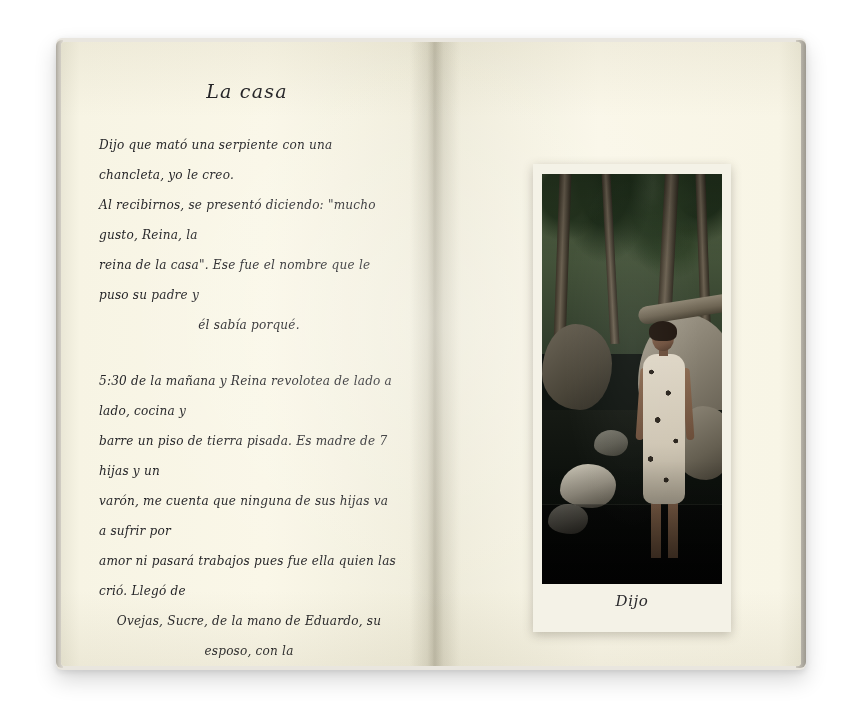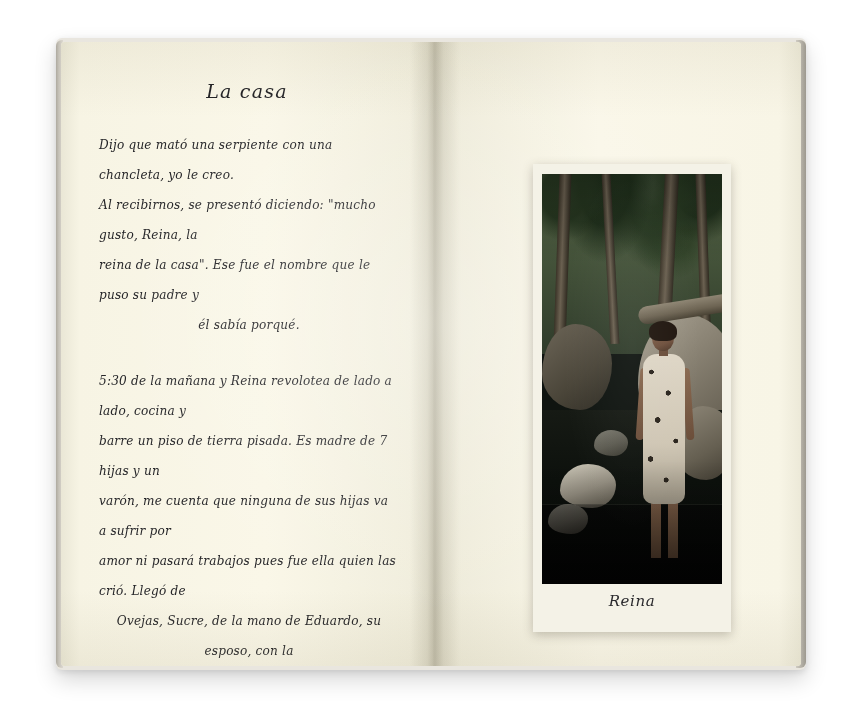--- a/index.html
+++ b/index.html
@@ -358,18 +358,18 @@
               <div class="fig-leg r"></div>
               <div class="fig-dress"></div>
               <div class="fig-neck"></div>
               <div class="fig-head"></div>
               <div class="fig-hair"></div>
             </div>
 
             <div class="photo-grade"></div>
           </div>
         </div>
-        <div class="photo-caption hand">Reina</div>
+        <div class="photo-caption hand">Dijo</div>
       </div>
 
     </div>
   </div>
 </div>
 
 </body></html>

